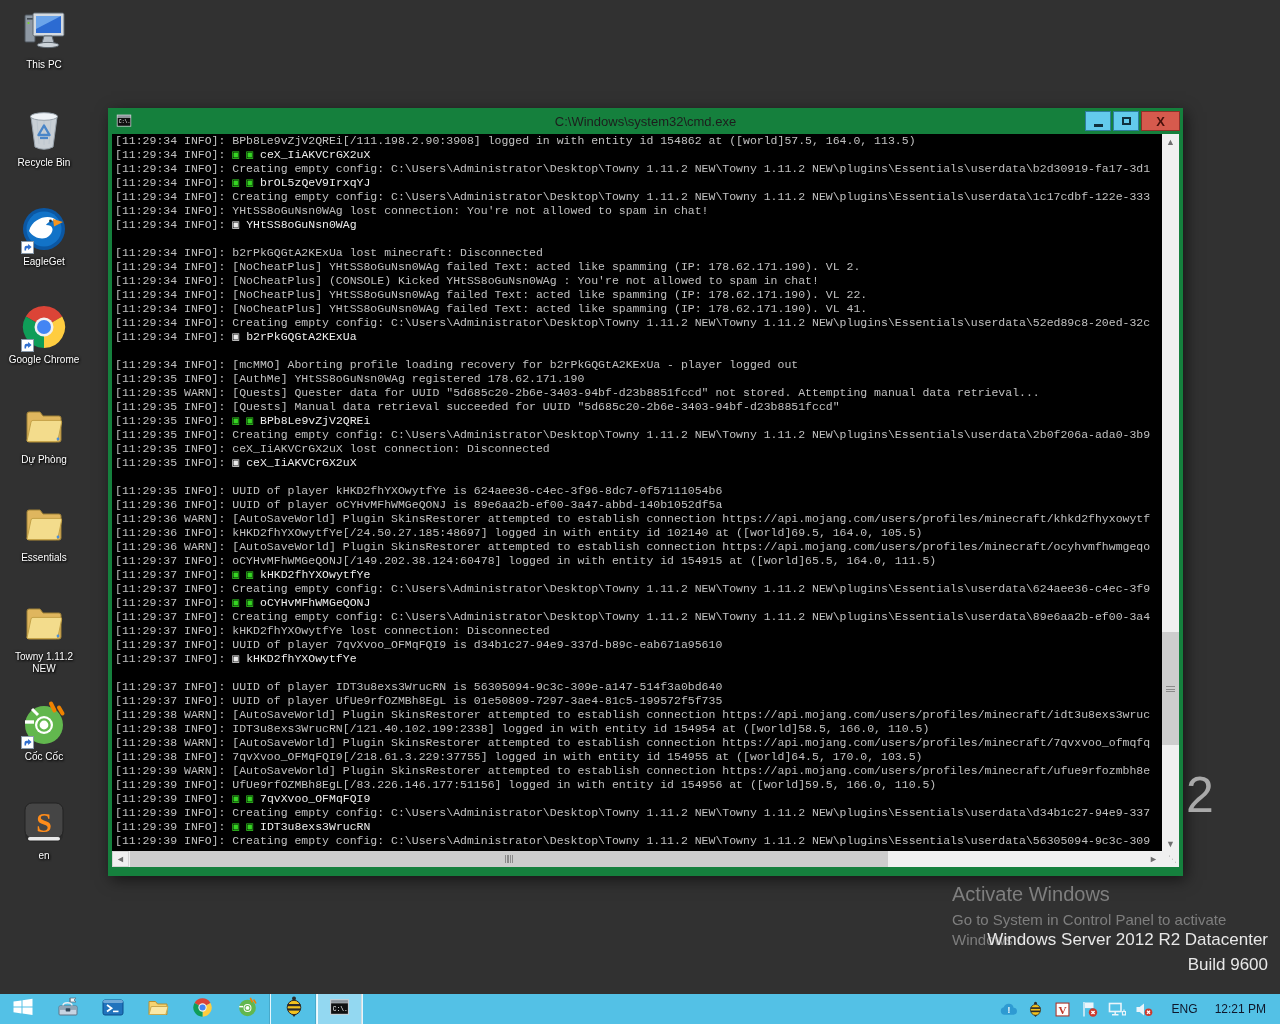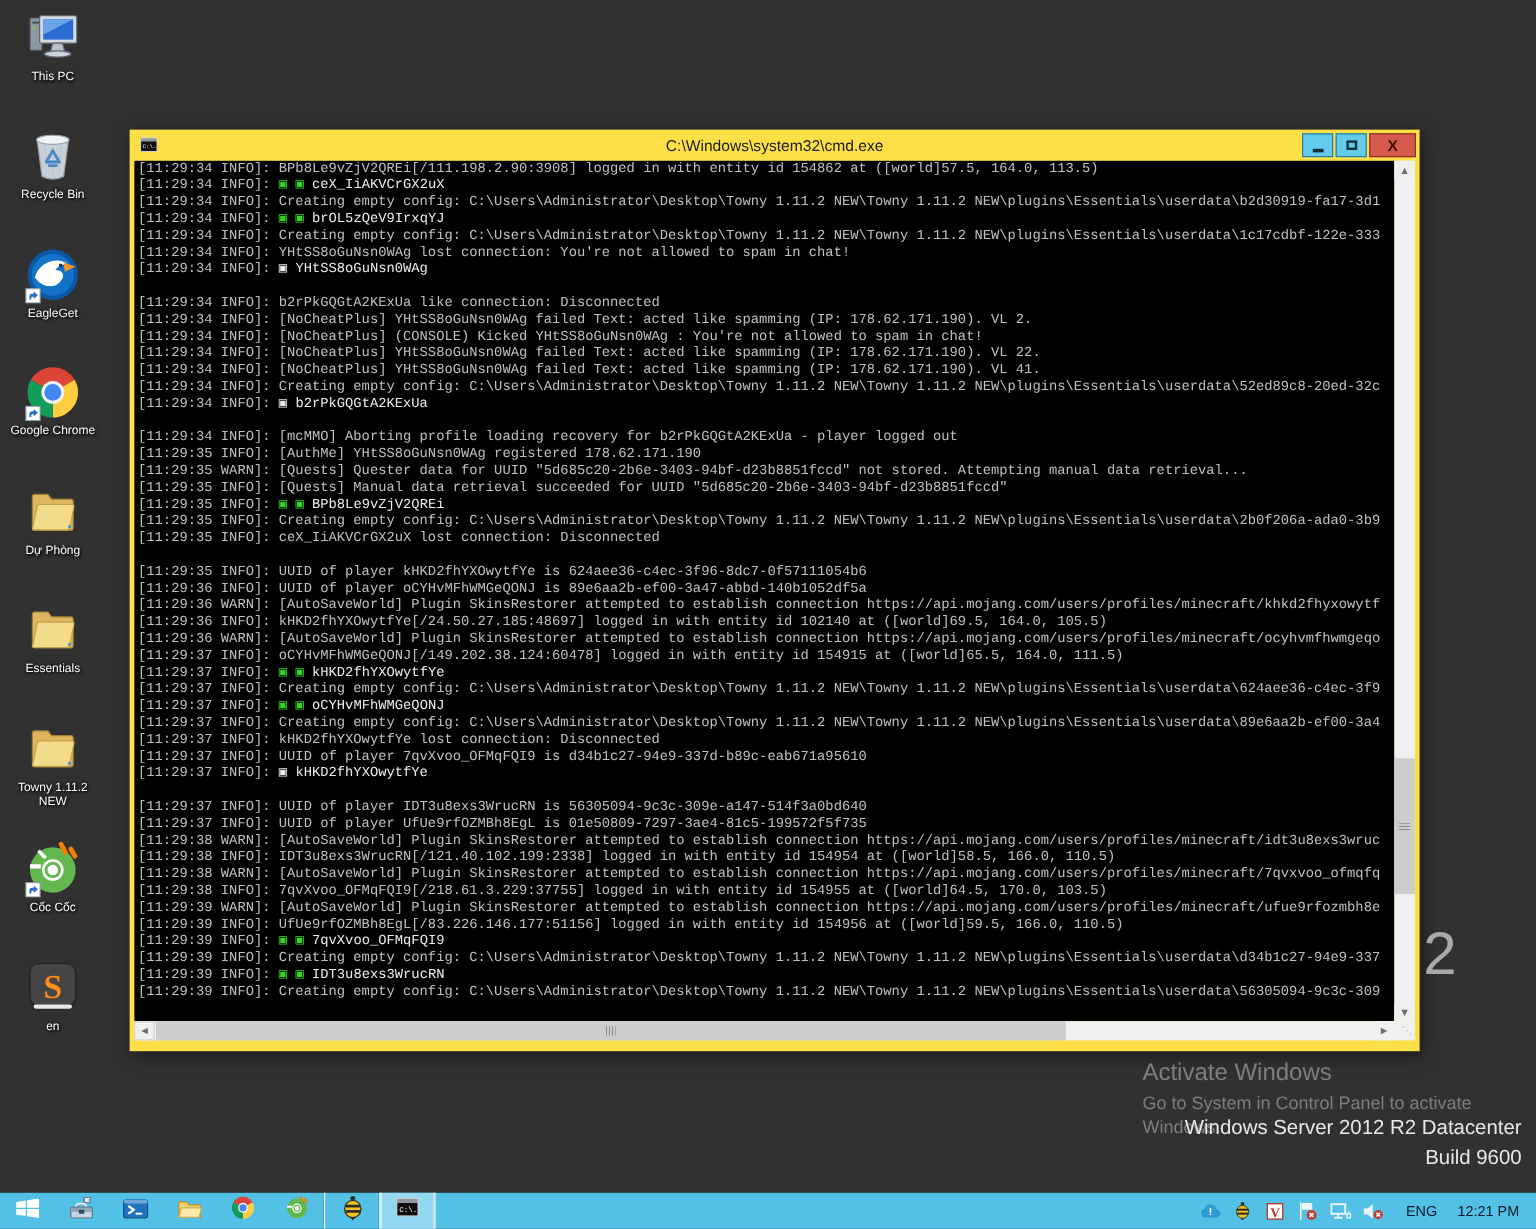--- a/index.html
+++ b/index.html
@@ -13,21 +13,21 @@
   .dicon .ic{width:48px;height:48px;margin:0 auto;position:relative;}
   .dicon .lbl{
     margin-top:3px;color:#fff;font-size:10px;line-height:1.18;
     text-shadow:1px 1px 2px rgba(0,0,0,.95), 0 0 3px rgba(0,0,0,.8);
     padding:0 2px;word-wrap:break-word;
   }
   .shortcut-badge{position:absolute;left:1px;bottom:0;width:13px;height:13px;}
   
   .window{
     position:absolute;left:108px;top:108px;width:1075px;height:768px;
-    background:#fde047;box-shadow:3px 4px 14px rgba(0,0,0,.55);
+    background:#15803d;box-shadow:3px 4px 14px rgba(0,0,0,.55);
   }
   .titlebar{position:absolute;left:0;top:0;right:0;height:26px;display:flex;align-items:center;}
   .tb-appicon{margin-left:8px;width:16px;height:16px;flex:0 0 auto;}
   .tb-title{
     position:absolute;left:0;right:0;text-align:center;
     font-size:13px;color:#1d1d1d;pointer-events:none;
   }
   .tb-controls{position:absolute;right:3px;top:3px;display:flex;gap:2px;}
   .cbtn{
     width:26px;height:20px;display:flex;align-items:center;justify-content:center;
@@ -249,35 +249,36 @@
 
   <div class="console-text">
       <div class="cline"><span class="seg-n">[11:29:34 INFO]: BPb8Le9vZjV2QREi[/111.198.2.90:3908] logged in with entity id 154862 at ([world]57.5, 164.0, 113.5)</span></div>
       <div class="cline"><span class="seg-n">[11:29:34 INFO]: </span><span class="seg-g">▣ ▣ </span><span class="seg-w">ceX_IiAKVCrGX2uX</span></div>
       <div class="cline"><span class="seg-n">[11:29:34 INFO]: Creating empty config: C:\Users\Administrator\Desktop\Towny 1.11.2 NEW\Towny 1.11.2 NEW\plugins\Essentials\userdata\b2d30919-fa17-3d1</span></div>
       <div class="cline"><span class="seg-n">[11:29:34 INFO]: </span><span class="seg-g">▣ ▣ </span><span class="seg-w">brOL5zQeV9IrxqYJ</span></div>
       <div class="cline"><span class="seg-n">[11:29:34 INFO]: Creating empty config: C:\Users\Administrator\Desktop\Towny 1.11.2 NEW\Towny 1.11.2 NEW\plugins\Essentials\userdata\1c17cdbf-122e-333</span></div>
       <div class="cline"><span class="seg-n">[11:29:34 INFO]: YHtSS8oGuNsn0WAg lost connection: You're not allowed to spam in chat!</span></div>
       <div class="cline"><span class="seg-n">[11:29:34 INFO]: </span><span class="seg-b">▣ </span><span class="seg-w">YHtSS8oGuNsn0WAg</span></div>
       <div class="cline">&nbsp;</div>
-      <div class="cline"><span class="seg-n">[11:29:34 INFO]: b2rPkGQGtA2KExUa like connection: Disconnected</span></div>
+      <div class="cline"><span class="seg-n">[11:29:34 INFO]: b2rPkGQGtA2KExUa lost minecraft: Disconnected</span></div>
       <div class="cline"><span class="seg-n">[11:29:34 INFO]: [NoCheatPlus] YHtSS8oGuNsn0WAg failed Text: acted like spamming (IP: 178.62.171.190). VL 2.</span></div>
       <div class="cline"><span class="seg-n">[11:29:34 INFO]: [NoCheatPlus] (CONSOLE) Kicked YHtSS8oGuNsn0WAg : You're not allowed to spam in chat!</span></div>
       <div class="cline"><span class="seg-n">[11:29:34 INFO]: [NoCheatPlus] YHtSS8oGuNsn0WAg failed Text: acted like spamming (IP: 178.62.171.190). VL 22.</span></div>
       <div class="cline"><span class="seg-n">[11:29:34 INFO]: [NoCheatPlus] YHtSS8oGuNsn0WAg failed Text: acted like spamming (IP: 178.62.171.190). VL 41.</span></div>
       <div class="cline"><span class="seg-n">[11:29:34 INFO]: Creating empty config: C:\Users\Administrator\Desktop\Towny 1.11.2 NEW\Towny 1.11.2 NEW\plugins\Essentials\userdata\52ed89c8-20ed-32c</span></div>
       <div class="cline"><span class="seg-n">[11:29:34 INFO]: </span><span class="seg-b">▣ </span><span class="seg-w">b2rPkGQGtA2KExUa</span></div>
       <div class="cline">&nbsp;</div>
       <div class="cline"><span class="seg-n">[11:29:34 INFO]: [mcMMO] Aborting profile loading recovery for b2rPkGQGtA2KExUa - player logged out</span></div>
       <div class="cline"><span class="seg-n">[11:29:35 INFO]: [AuthMe] YHtSS8oGuNsn0WAg registered 178.62.171.190</span></div>
       <div class="cline"><span class="seg-n">[11:29:35 WARN]: [Quests] Quester data for UUID "5d685c20-2b6e-3403-94bf-d23b8851fccd" not stored. Attempting manual data retrieval...</span></div>
       <div class="cline"><span class="seg-n">[11:29:35 INFO]: [Quests] Manual data retrieval succeeded for UUID "5d685c20-2b6e-3403-94bf-d23b8851fccd"</span></div>
       <div class="cline"><span class="seg-n">[11:29:35 INFO]: </span><span class="seg-g">▣ ▣ </span><span class="seg-w">BPb8Le9vZjV2QREi</span></div>
       <div class="cline"><span class="seg-n">[11:29:35 INFO]: Creating empty config: C:\Users\Administrator\Desktop\Towny 1.11.2 NEW\Towny 1.11.2 NEW\plugins\Essentials\userdata\2b0f206a-ada0-3b9</span></div>
       <div class="cline"><span class="seg-n">[11:29:35 INFO]: ceX_IiAKVCrGX2uX lost connection: Disconnected</span></div>
+      <div class="cline"><span class="seg-n">[11:29:35 INFO]: </span><span class="seg-b">▣ </span><span class="seg-w">ceX_IiAKVCrGX2uX</span></div>
       <div class="cline">&nbsp;</div>
       <div class="cline"><span class="seg-n">[11:29:35 INFO]: UUID of player kHKD2fhYXOwytfYe is 624aee36-c4ec-3f96-8dc7-0f57111054b6</span></div>
       <div class="cline"><span class="seg-n">[11:29:36 INFO]: UUID of player oCYHvMFhWMGeQONJ is 89e6aa2b-ef00-3a47-abbd-140b1052df5a</span></div>
       <div class="cline"><span class="seg-n">[11:29:36 WARN]: [AutoSaveWorld] Plugin SkinsRestorer attempted to establish connection https://api.mojang.com/users/profiles/minecraft/khkd2fhyxowytf</span></div>
       <div class="cline"><span class="seg-n">[11:29:36 INFO]: kHKD2fhYXOwytfYe[/24.50.27.185:48697] logged in with entity id 102140 at ([world]69.5, 164.0, 105.5)</span></div>
       <div class="cline"><span class="seg-n">[11:29:36 WARN]: [AutoSaveWorld] Plugin SkinsRestorer attempted to establish connection https://api.mojang.com/users/profiles/minecraft/ocyhvmfhwmgeqo</span></div>
       <div class="cline"><span class="seg-n">[11:29:37 INFO]: oCYHvMFhWMGeQONJ[/149.202.38.124:60478] logged in with entity id 154915 at ([world]65.5, 164.0, 111.5)</span></div>
       <div class="cline"><span class="seg-n">[11:29:37 INFO]: </span><span class="seg-g">▣ ▣ </span><span class="seg-w">kHKD2fhYXOwytfYe</span></div>
       <div class="cline"><span class="seg-n">[11:29:37 INFO]: Creating empty config: C:\Users\Administrator\Desktop\Towny 1.11.2 NEW\Towny 1.11.2 NEW\plugins\Essentials\userdata\624aee36-c4ec-3f9</span></div>
       <div class="cline"><span class="seg-n">[11:29:37 INFO]: </span><span class="seg-g">▣ ▣ </span><span class="seg-w">oCYHvMFhWMGeQONJ</span></div>

